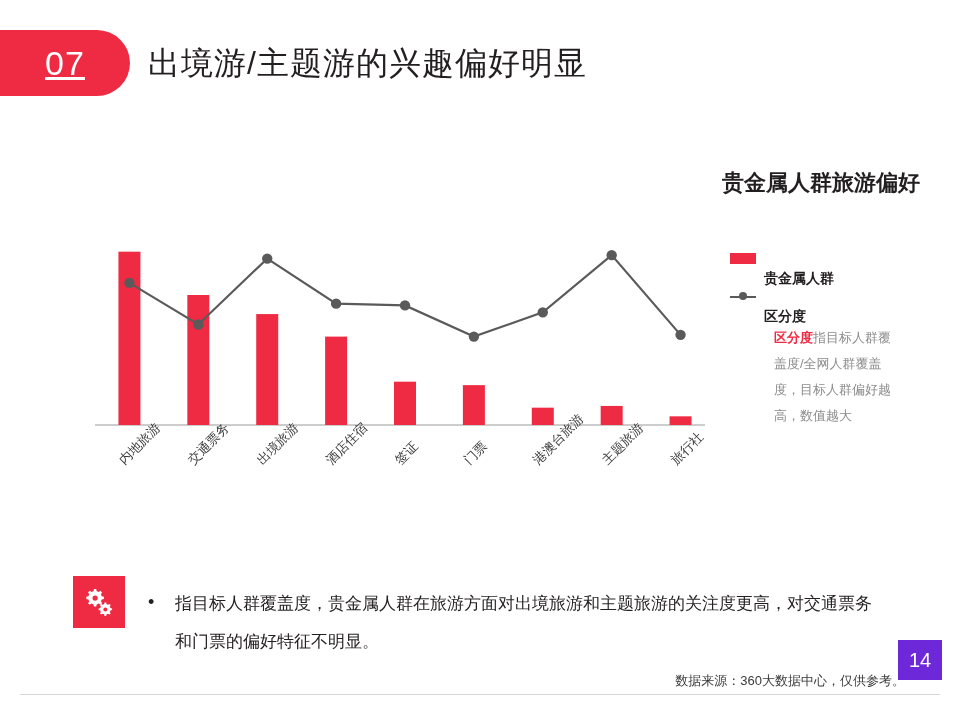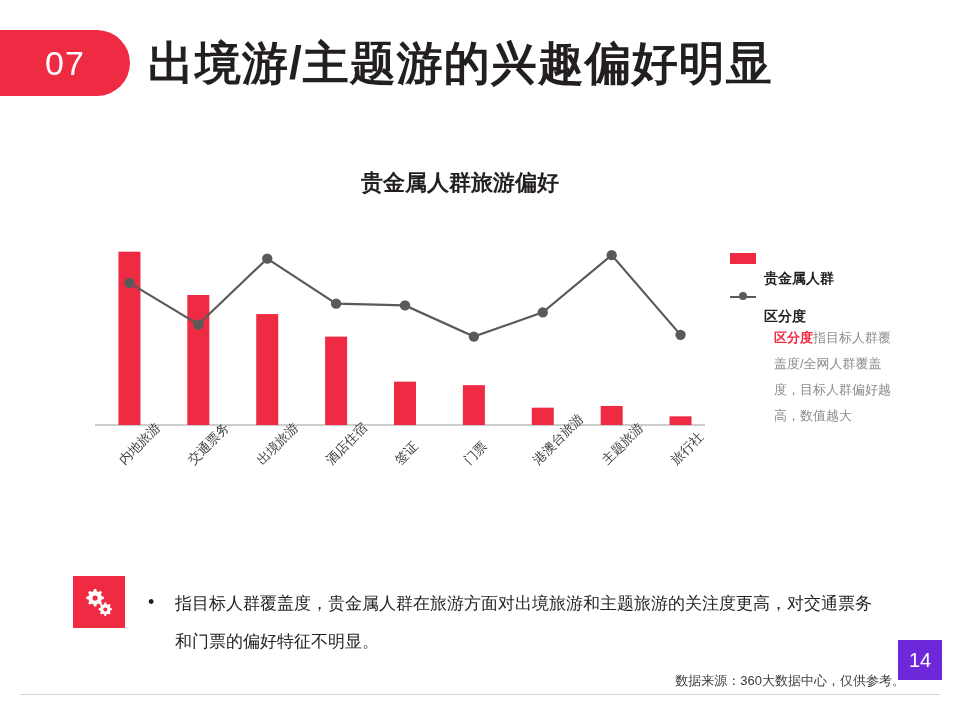--- a/index.html
+++ b/index.html
@@ -3,26 +3,26 @@
 <meta charset="utf-8">
 <style>
   html,body{margin:0;padding:0;}
   body{width:960px;height:720px;background:#ffffff;font-family:"Liberation Sans","DejaVu Sans",sans-serif;position:relative;overflow:hidden;}
 
   
   .hdr{position:absolute;left:0;top:30px;width:960px;height:66px;}
   .hdr-badge{position:absolute;left:0;top:0;width:130px;height:66px;background:#ef2b43;
              border-top-right-radius:33px;border-bottom-right-radius:33px;}
   .hdr-num{position:absolute;left:0;top:0;width:130px;height:66px;line-height:66px;text-align:center;
-           color:#ffffff;font-size:34px;font-weight:400;letter-spacing:1px;}
-  .hdr-title{position:absolute;left:148px;top:-2px;font-size:46px;font-weight:bold;color:#231f20;
+           color:#ffffff;font-size:34px;font-weight:400;letter-spacing:1px;text-decoration:underline;}
+  .hdr-title{position:absolute;left:148px;top:-2px;font-size:32px;font-weight:normal;color:#231f20;
              letter-spacing:1px;line-height:70px;}
 
   
-  .chart-title{position:absolute;left:0;top:168px;width:920px;text-align:center;font-size:22px;font-weight:bold;color:#231f20;}
+  .chart-title{position:absolute;left:0;top:168px;width:920px;text-align:right;font-size:22px;font-weight:bold;color:#231f20;}
   .plot{position:absolute;left:95px;top:235px;width:620px;height:215px;}
   .plot svg{display:block;}
 
   .xlabels{position:absolute;left:95px;top:450px;width:620px;height:80px;}
   .xlab{position:absolute;font-size:13px;color:#3b3b3b;white-space:nowrap;
         transform:rotate(-45deg);transform-origin:left top;}
 
   
   .legend{position:absolute;left:730px;top:245px;width:190px;}
   .lg-row{display:flex;align-items:center;height:26px;margin-bottom:12px;}

